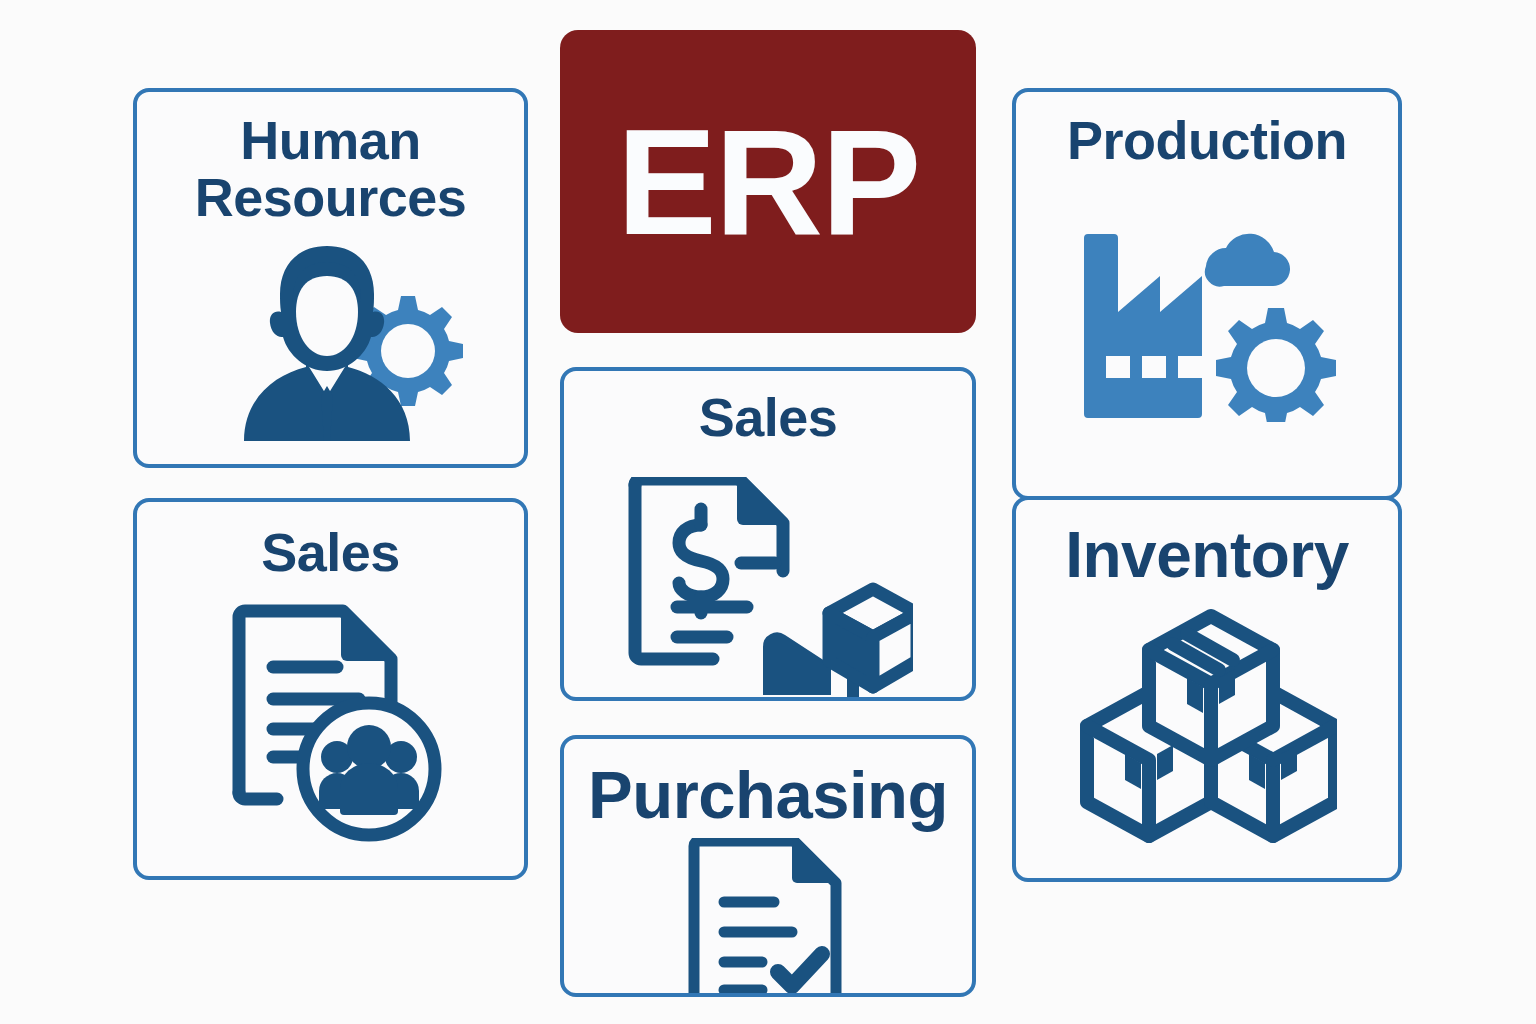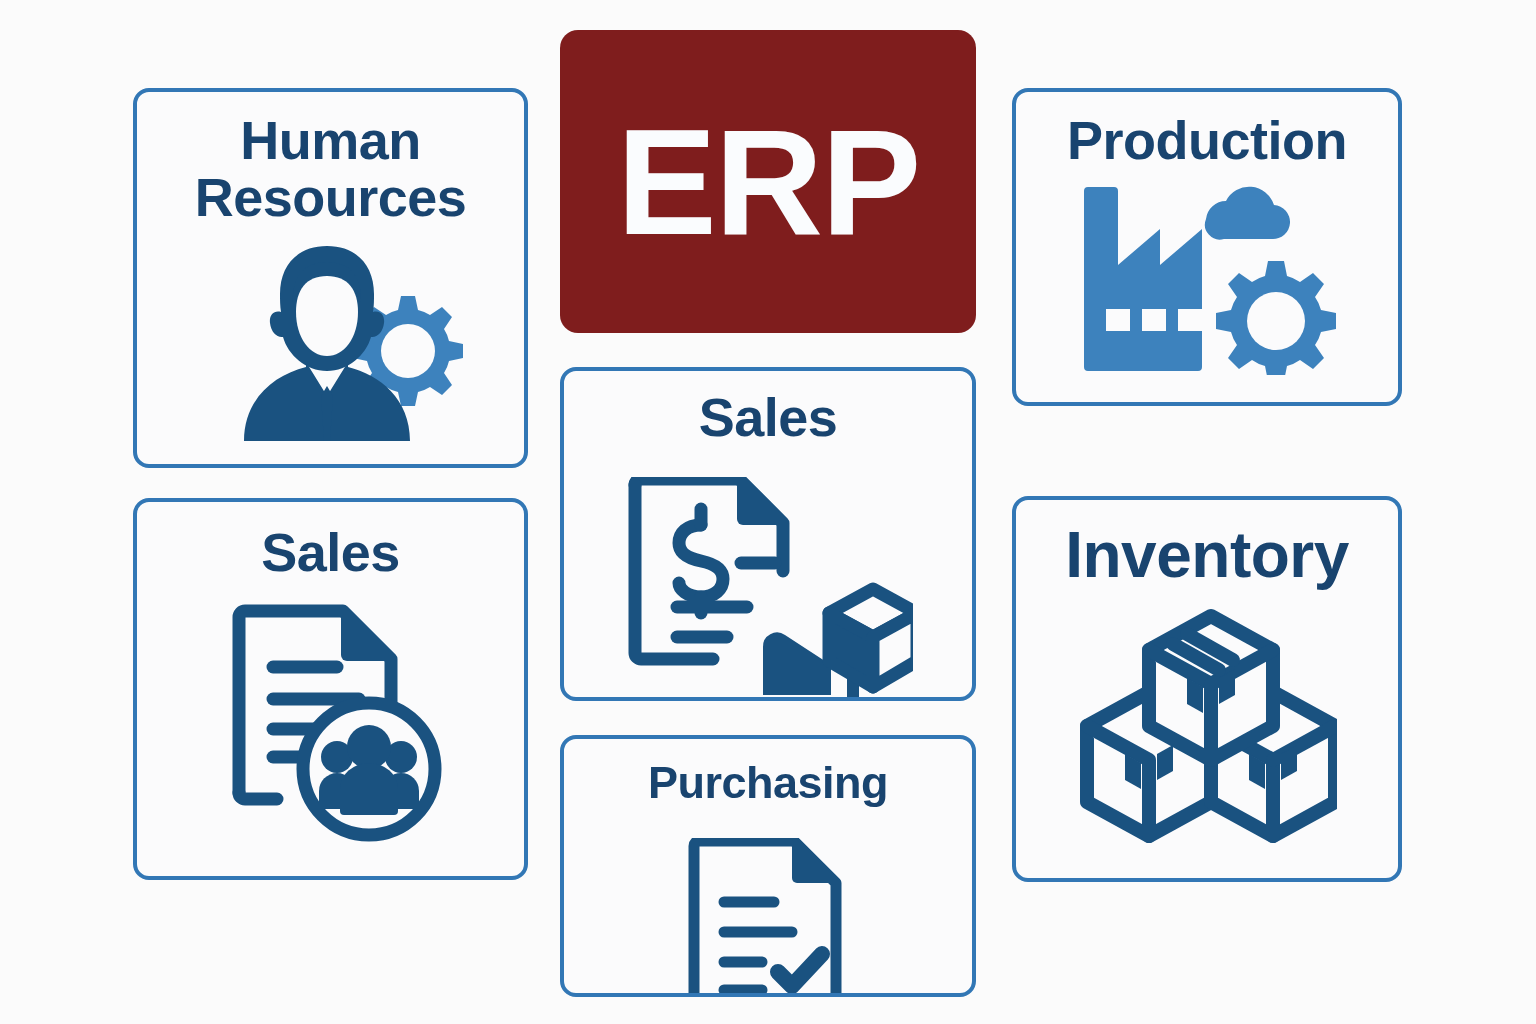--- a/index.html
+++ b/index.html
@@ -68,27 +68,27 @@
     line-height: 1;
     letter-spacing: -2px;
   }
 
   
   #card-hr          { left: 133px;  top: 88px;  width: 395px; height: 380px; }
   #card-sales-left  { left: 133px;  top: 498px; width: 395px; height: 382px; }
   #hub-erp          { left: 560px;  top: 30px;  width: 416px; height: 303px; }
   #card-sales-mid   { left: 560px;  top: 367px; width: 416px; height: 334px; }
   #card-purchasing  { left: 560px;  top: 735px; width: 416px; height: 262px; }
-  #card-production  { left: 1012px; top: 88px;  width: 390px; height: 318px; }
+  #card-production  { left: 1012px; top: 88px;  width: 390px; height: 412px; }
   #card-inventory   { left: 1012px; top: 496px; width: 390px; height: 386px; }
 
   #card-hr .card-title          { font-size: 54px; padding: 20px 18px 0; }
   #card-sales-left .card-title  { font-size: 54px; padding: 22px 18px 0; }
   #card-sales-mid .card-title   { font-size: 54px; padding: 18px 18px 0; }
-  #card-purchasing .card-title  { font-size: 45px; padding: 20px 14px 0; }
+  #card-purchasing .card-title  { font-size: 67px; padding: 20px 14px 0; }
   #card-production .card-title  { font-size: 54px; padding: 20px 10px 0; }
   #card-inventory .card-title   { font-size: 64px; padding: 22px 14px 0; }
 
   #card-hr .card-icon          { padding-bottom: 8px; }
   #card-sales-left .card-icon  { padding-bottom: 4px; }
   #card-sales-mid .card-icon   { align-items: flex-end; }
   #card-purchasing .card-icon  { align-items: flex-end; }
   #card-production .card-icon  { padding-bottom: 22px; }
   #card-inventory .card-icon   { padding-bottom: 16px; }
 

